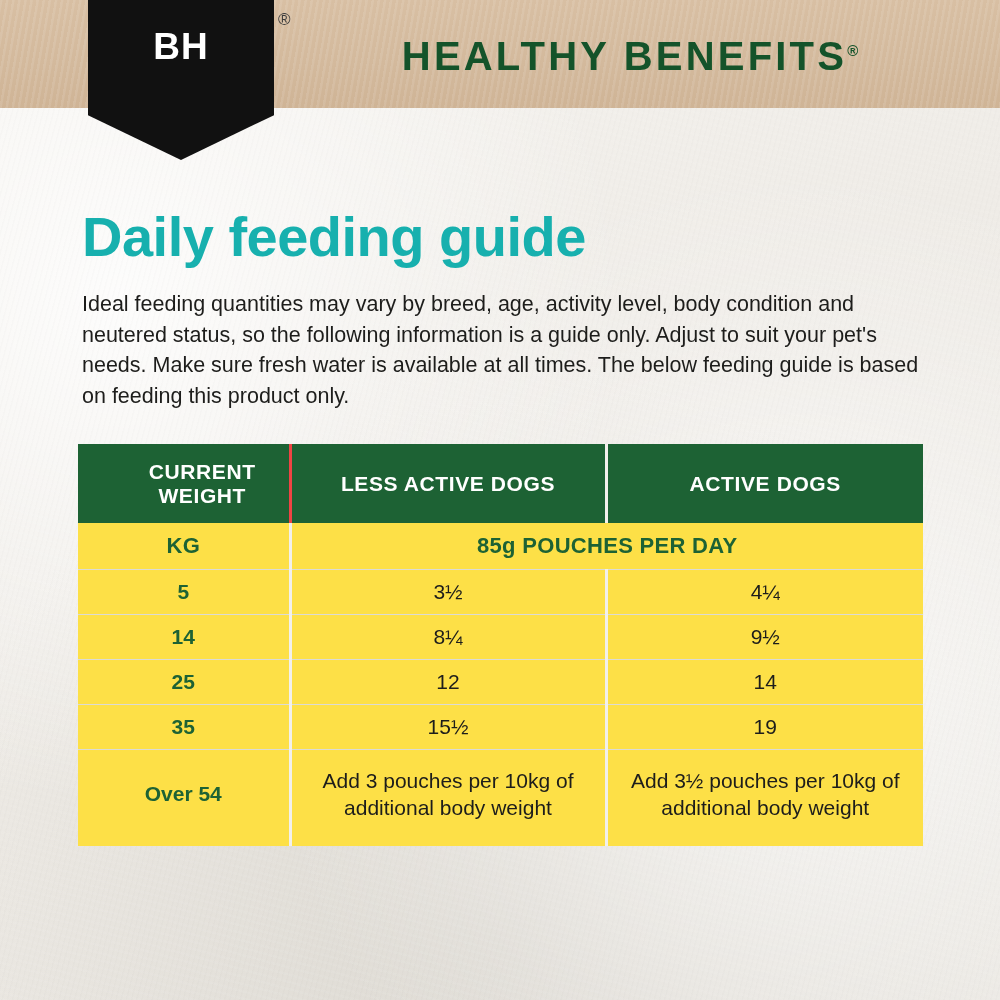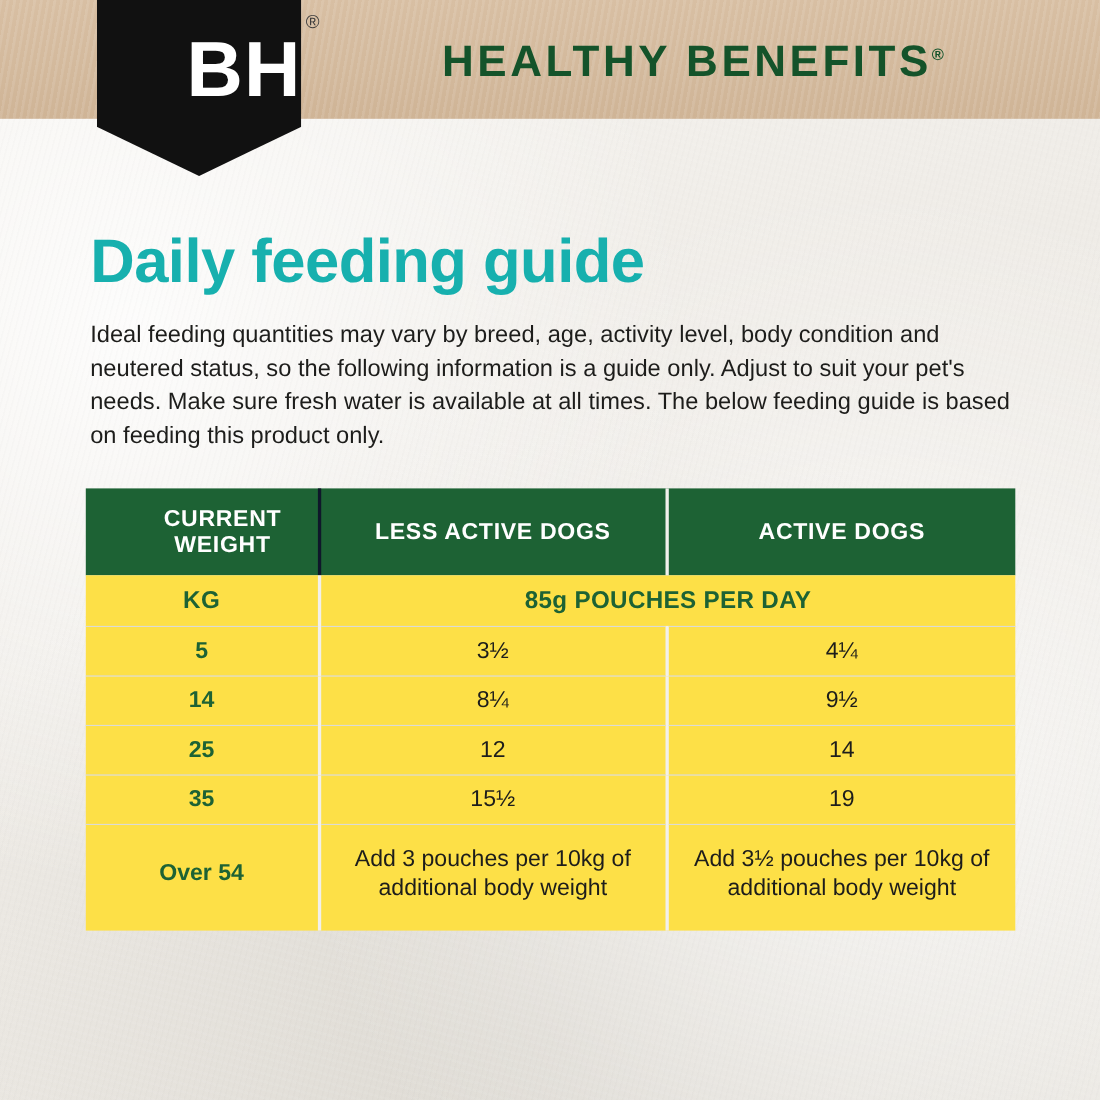--- a/index.html
+++ b/index.html
@@ -62,24 +62,24 @@
     height: 160px;
     background: #111111;
     clip-path: polygon(0 0, 100% 0, 100% 72%, 50% 100%, 0 72%);
     z-index: 4;
   }
   .shield-text {
     position: absolute;
     top: 28px;
     left: 88px;
     width: 186px;
-    text-align: right;
+    text-align: center;
     color: #ffffff;
     font-weight: bold;
-    font-size: 71px;
+    font-size: 37px;
     letter-spacing: 1px;
     line-height: 1;
     z-index: 5;
     font-family: "Liberation Sans", sans-serif;
   }
   .shield-reg {
     position: absolute;
     top: 10px;
     left: 278px;
     color: #3b3b3b;
@@ -155,21 +155,21 @@
     color: #ffffff;
     font-size: 21px;
     font-weight: bold;
     letter-spacing: 0.6px;
     padding: 16px 6px;
     text-align: center;
     line-height: 1.12;
     border: none;
     vertical-align: middle;
   }
-  .table th.h1 { border-right: 3px solid #0f172a; padding-left: 44px; }
+  .table th.h1 { border-right: 3px solid #ef4444; padding-left: 44px; }
   .table th.h2 { border-right: 3px solid #f2f0ec; }
 
   .table td {
     background: #fde047;
     font-size: 21px;
     color: #1d1d1b;
     text-align: center;
     padding: 10px 6px;
     border-bottom: 1.5px solid #dbdbd6;
     vertical-align: middle;

